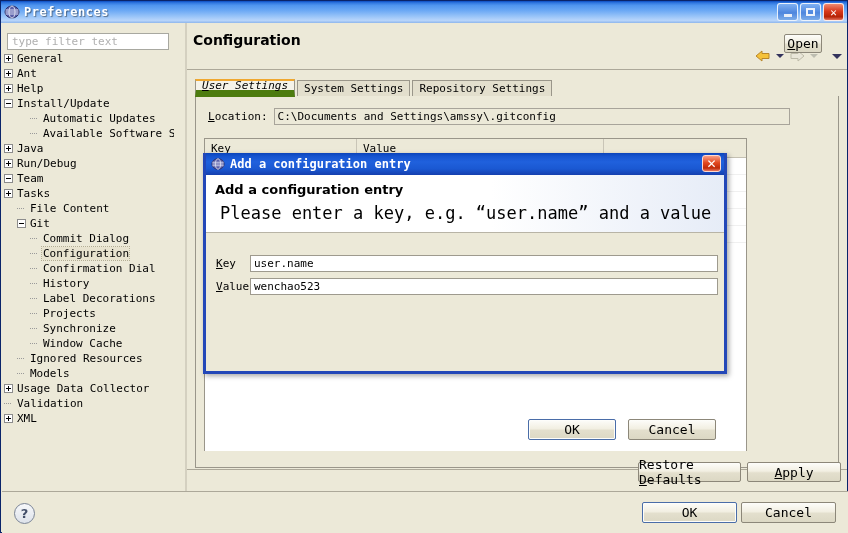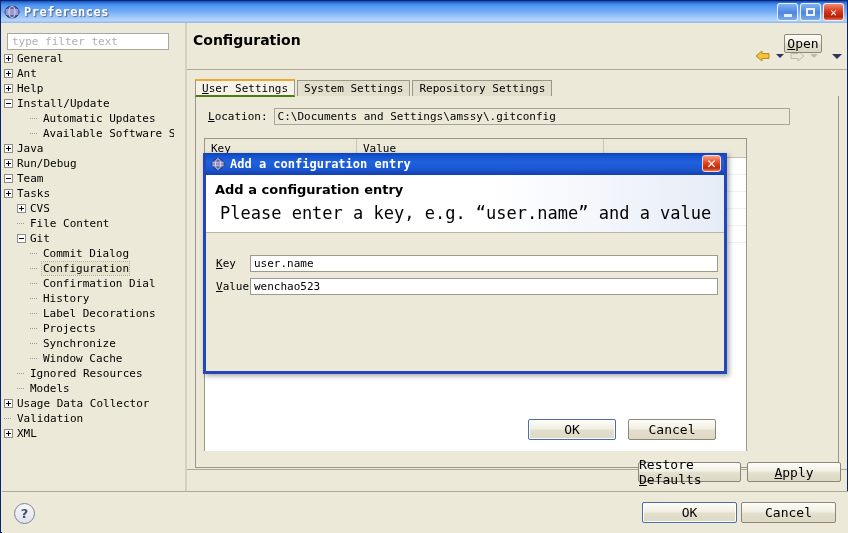--- a/index.html
+++ b/index.html
@@ -155,24 +155,25 @@
     display: flex; align-items: center;
     font-size: 11px; font-family: "DejaVu Sans Mono", monospace;
     border: 1px solid #9a968a;
     background: #e3dfcd;
     box-sizing: border-box;
     margin-right: 2px;
   }
   .tab.active {
     background: #f5f3e9;
     border-top: 2px solid #f0a830;
-    border-bottom: 2px solid #4d7c0f;
+    border-bottom: 7px solid #4d7c0f;
     font-weight: normal;
     position: relative; z-index: 3;
     height: 18px;
+    font-style: italic;
   }
   .tabbody {
     position: absolute; left: 8px; top: 73px; width: 644px; height: 372px;
     background: #ece9d8;
     border: 1px solid #9a968a; border-top: none;
     box-sizing: border-box;
   }
 
   .loc-row { position: absolute; left: 12px; top: 12px; display: flex; align-items: center; }
   .loc-label { font-size: 11px; font-family:"DejaVu Sans Mono", monospace; margin-right: 6px; }
@@ -380,25 +381,20 @@
         </div>
         <div class="trow">
           <span style="display: inline-block; width: 0px; flex: 0 0 auto;"></span>
           <span class="exp"></span>
           <span class="tlabel">Team</span>
         </div>
         <div class="trow">
           <span style="display: inline-block; width: 0px; flex: 0 0 auto;"></span>
           <span class="exp plus"></span>
           <span class="tlabel">Tasks</span>
-        </div>
-        <div class="trow">
-          <span style="display: inline-block; width: 13px; flex: 0 0 auto;"></span>
-          <span class="exp plus"></span>
-          <span class="tlabel">CVS</span>
         </div>
         <div class="trow">
           <span style="display: inline-block; width: 13px; flex: 0 0 auto;"></span>
           <span class="nub"></span>
           <span class="tlabel">File Content</span>
         </div>
         <div class="trow">
           <span style="display: inline-block; width: 13px; flex: 0 0 auto;"></span>
           <span class="exp"></span>
           <span class="tlabel">Git</span>

